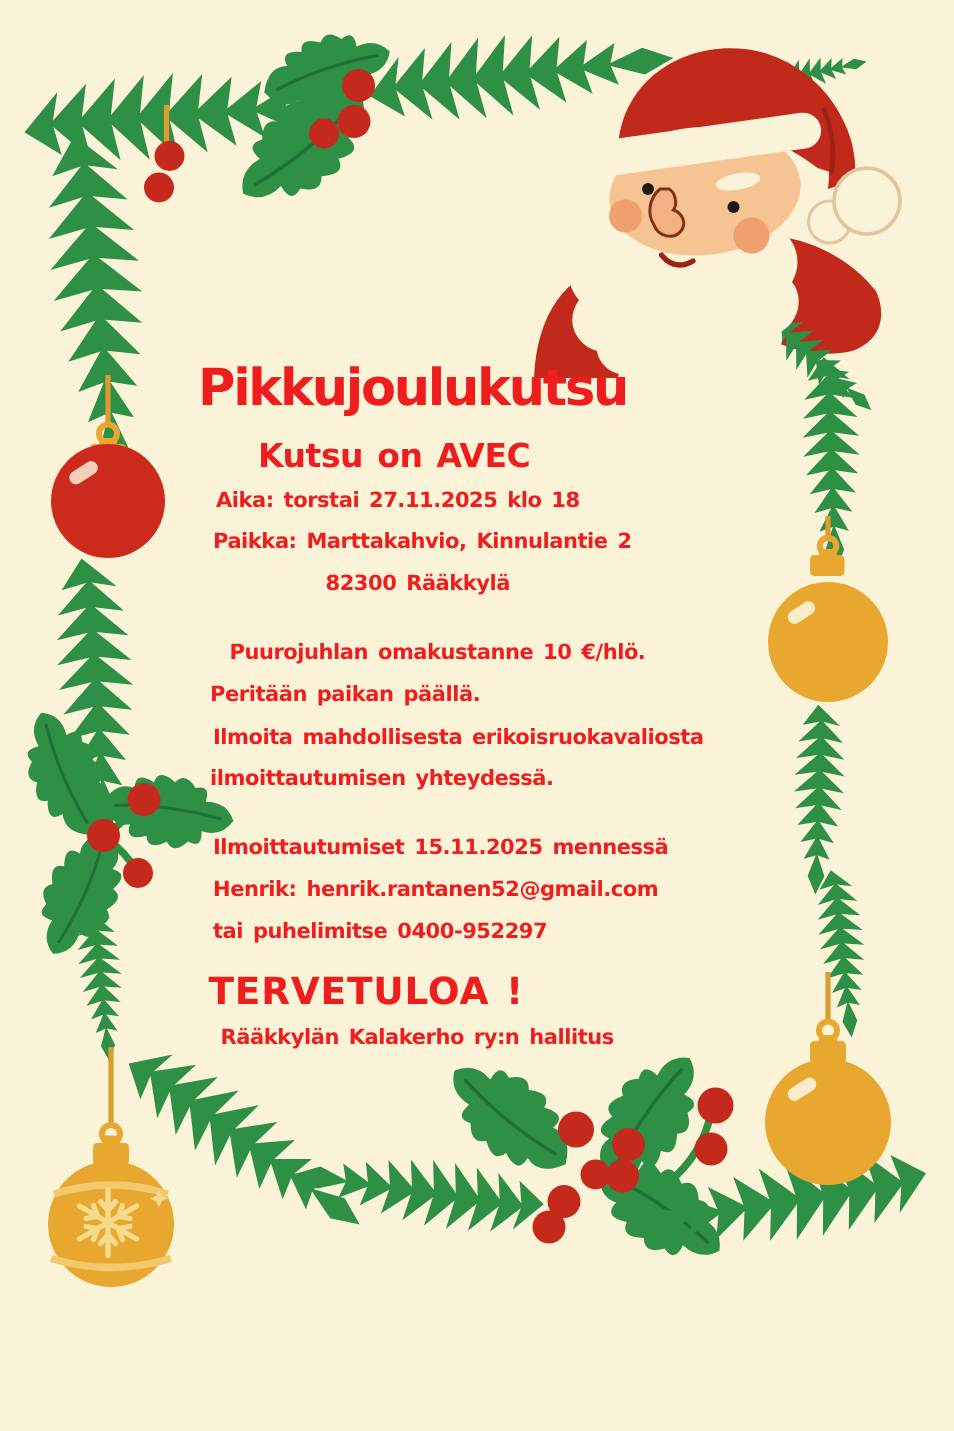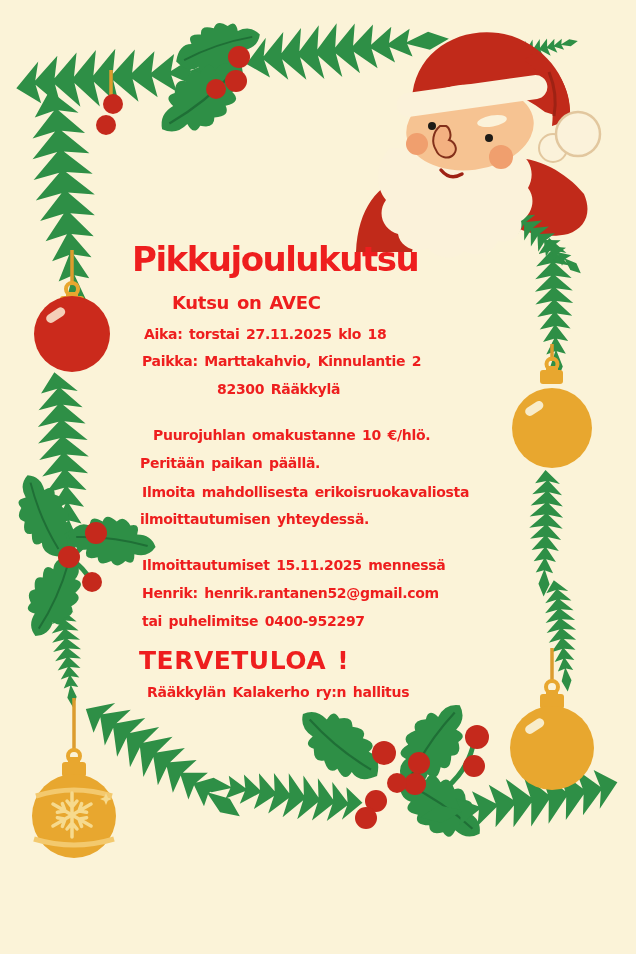--- a/index.html
+++ b/index.html
@@ -10,21 +10,21 @@
     position:relative;
   }
   .poster{position:absolute;inset:0;width:636px;height:801px;}
   .art{position:absolute;left:0;top:0;width:636px;height:954px;}
   .line{
     position:absolute;white-space:nowrap;font-weight:bold;
     color:var(--text_red,#ee1e1e);
     letter-spacing:-0.3px;word-spacing:2px;line-height:1;
   }
   .t-title{font-size:34px;letter-spacing:-1.5px;}
-  .t-sub{font-size:18px;text-align:center;}
+  .t-sub{font-size:22px;text-align:center;}
   .t-body{font-size:14px;}
   .t-welcome{font-size:25px;letter-spacing:0.5px;}
 </style>
 </head>
 <body>
 
 <div class="poster">
 
   <svg class="art" viewBox="0 0 636 954">
     <defs>

